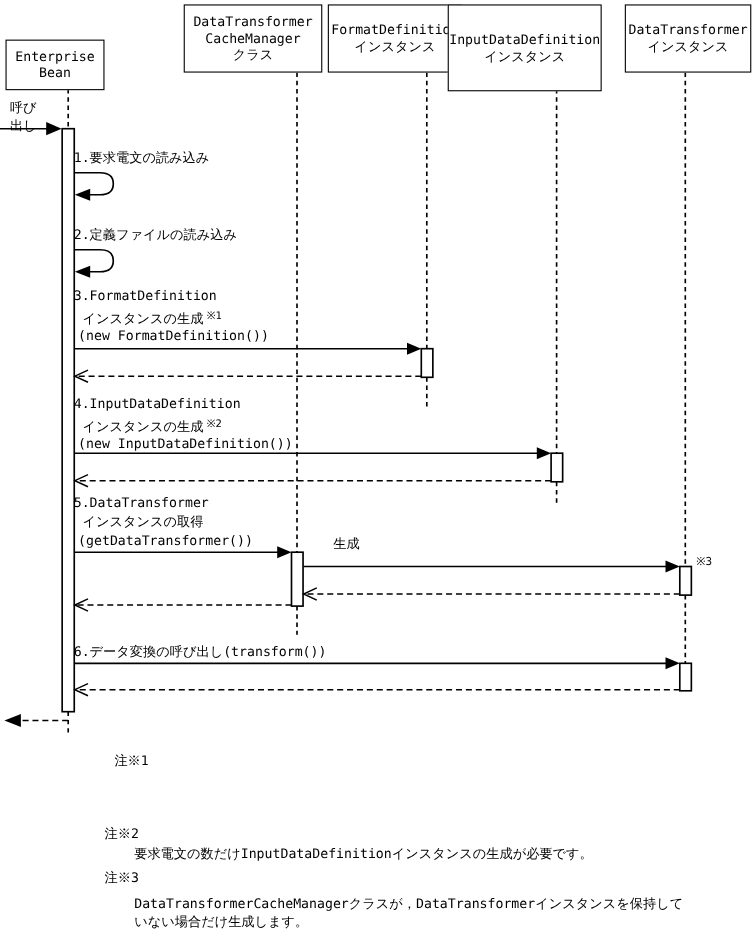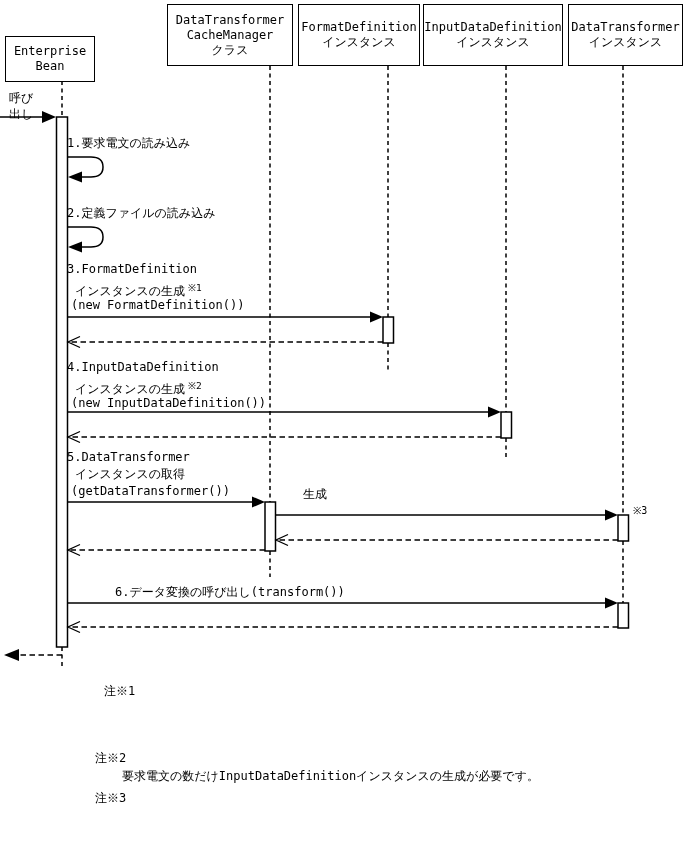--- a/index.html
+++ b/index.html
@@ -84,21 +84,21 @@
       <path d="M80 621.5 L68 627 L80 632.5"></path>
     </g>
   </svg>
 
   <div class="participant" style="left:5px;top:36px;width:90px;height:46px;">Enterprise Bean</div>
   <div class="participant" style="left:167px;top:4px;width:126px;height:62px;">DataTransformer
 CacheManager
 クラス</div>
   <div class="participant" style="left:298px;top:4px;width:122px;height:62px;">FormatDefinition
 インスタンス</div>
-  <div class="participant" style="left:423px;top:4px;width:140px;height:62px;">InputDataDefinition
+  <div class="participant" style="left:407px;top:4px;width:140px;height:79px;">InputDataDefinition
 インスタンス</div>
   <div class="participant" style="left:568px;top:4px;width:115px;height:62px;">DataTransformer
 インスタンス</div>
 
   <div class="callout" style="left:9px;top:78px;">呼び
 出し</div>
 
   <div class="lbl" style="left:67px;top:136px;">1.要求電文の読み込み</div>
   <div class="lbl" style="left:67px;top:206px;">2.定義ファイルの読み込み</div>
 
@@ -109,20 +109,22 @@
   <div class="lbl" style="left:67px;top:360px;">4.InputDataDefinition</div>
   <div class="lbl" style="left:75px;top:378px;"><span>インスタンスの生成</span><span class="sup">※2</span></div>
   <div class="lbl" style="left:71px;top:396px;">(new InputDataDefinition())</div>
 
   <div class="lbl" style="left:67px;top:450px;">5.DataTransformer</div>
   <div class="lbl" style="left:75px;top:467px;">インスタンスの取得</div>
   <div class="lbl" style="left:71px;top:484px;">(getDataTransformer())</div>
   <div class="lbl" style="left:303px;top:487px;">生成</div>
   <div class="ref-small" style="left:633px;top:503px;">※3</div>
 
-  <div class="lbl" style="left:67px;top:585px;padding-left:48px;">6.データ変換の呼び出し(transform())</div>
+  <div class="lbl" style="left:67px;top:585px;">6.データ変換の呼び出し(transform())</div>
 
   <div class="note-ref" style="left:104px;top:683px;">注※1</div>
   <div class="note-ref" style="left:95px;top:750px;">注※2</div>
   <div class="note-body" style="left:122px;top:768px;">要求電文の数だけInputDataDefinitionインスタンスの生成が必要です。</div>
   <div class="note-ref" style="left:95px;top:790px;">注※3</div>
+  <div class="note-body" style="left:122px;top:813px;">DataTransformerCacheManagerクラスが，DataTransformerインスタンスを保持して
+いない場合だけ生成します。</div>
 
 </div>
 
 </body></html>

